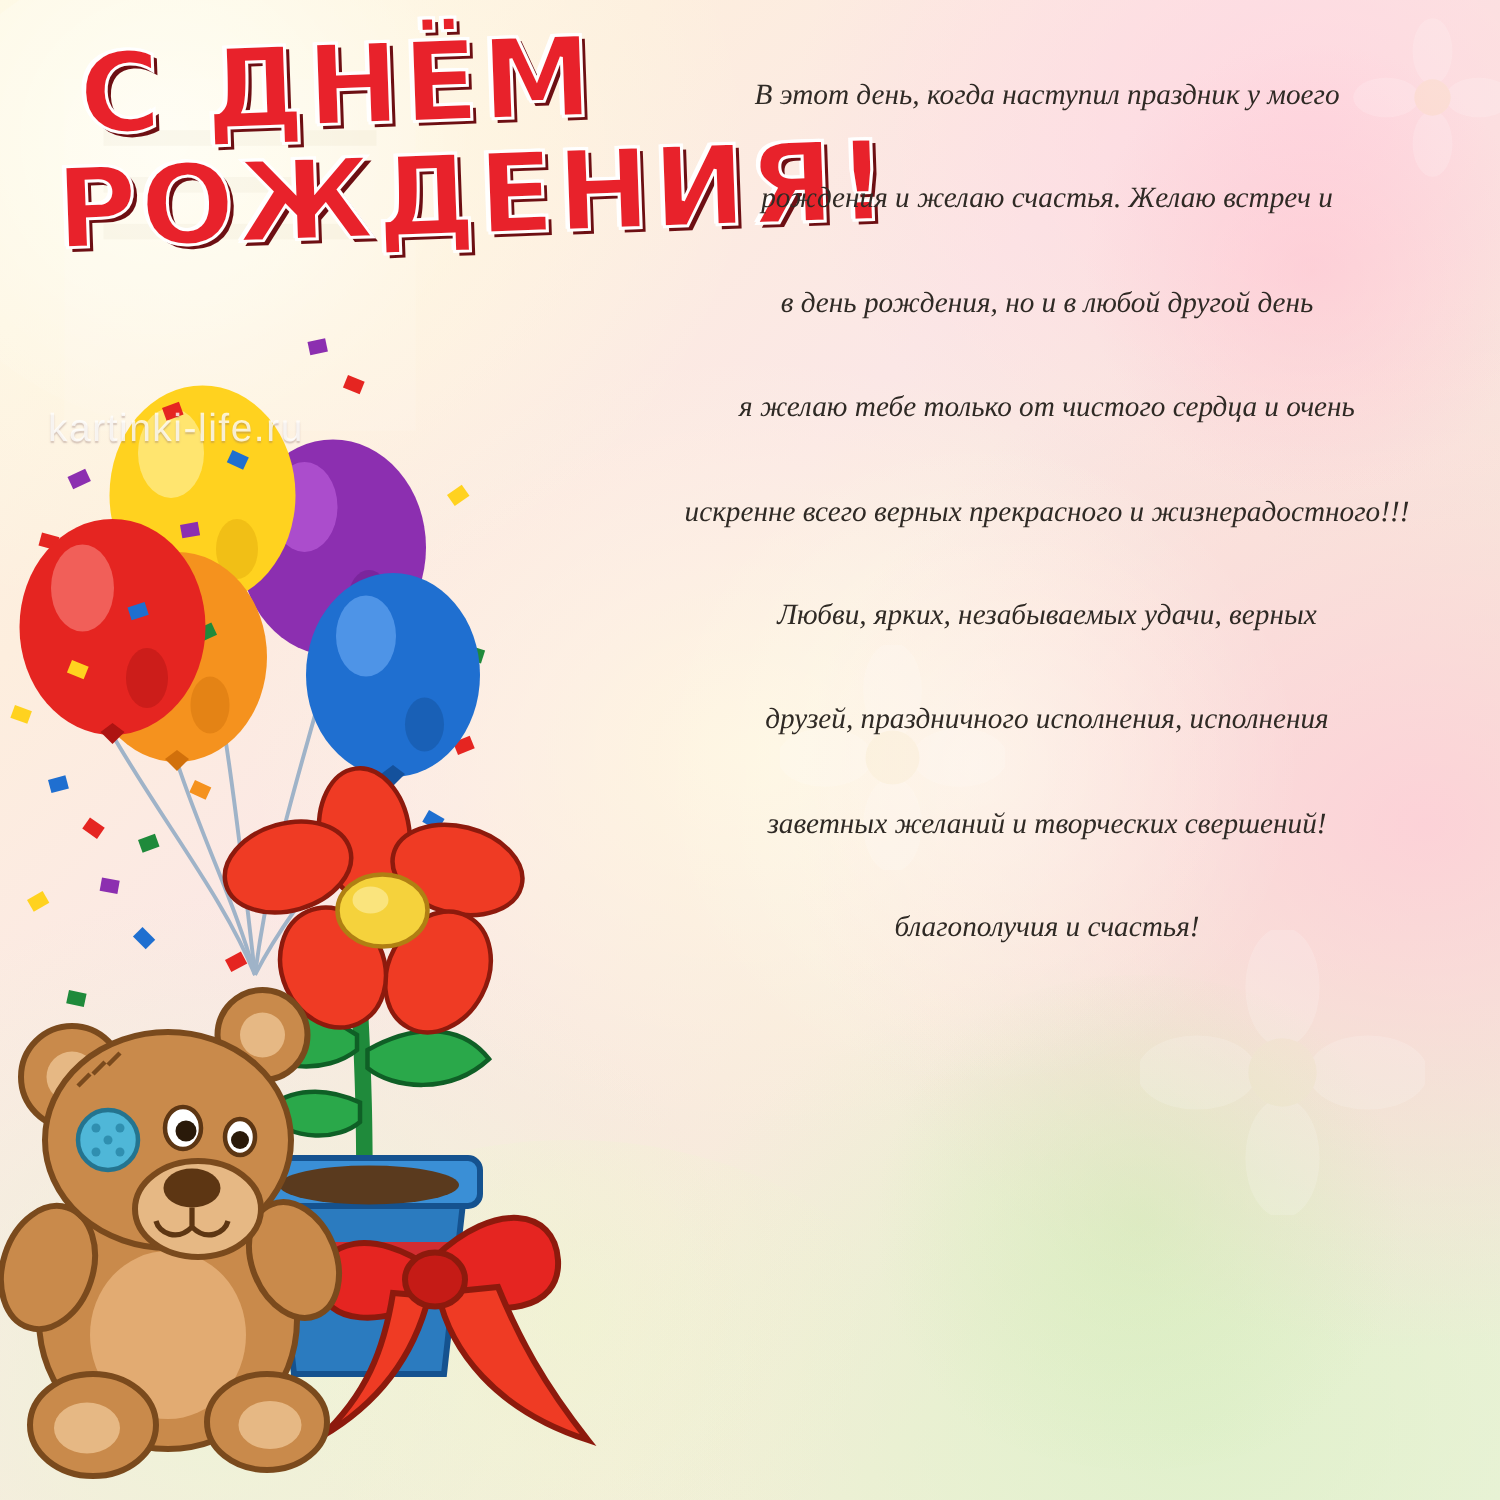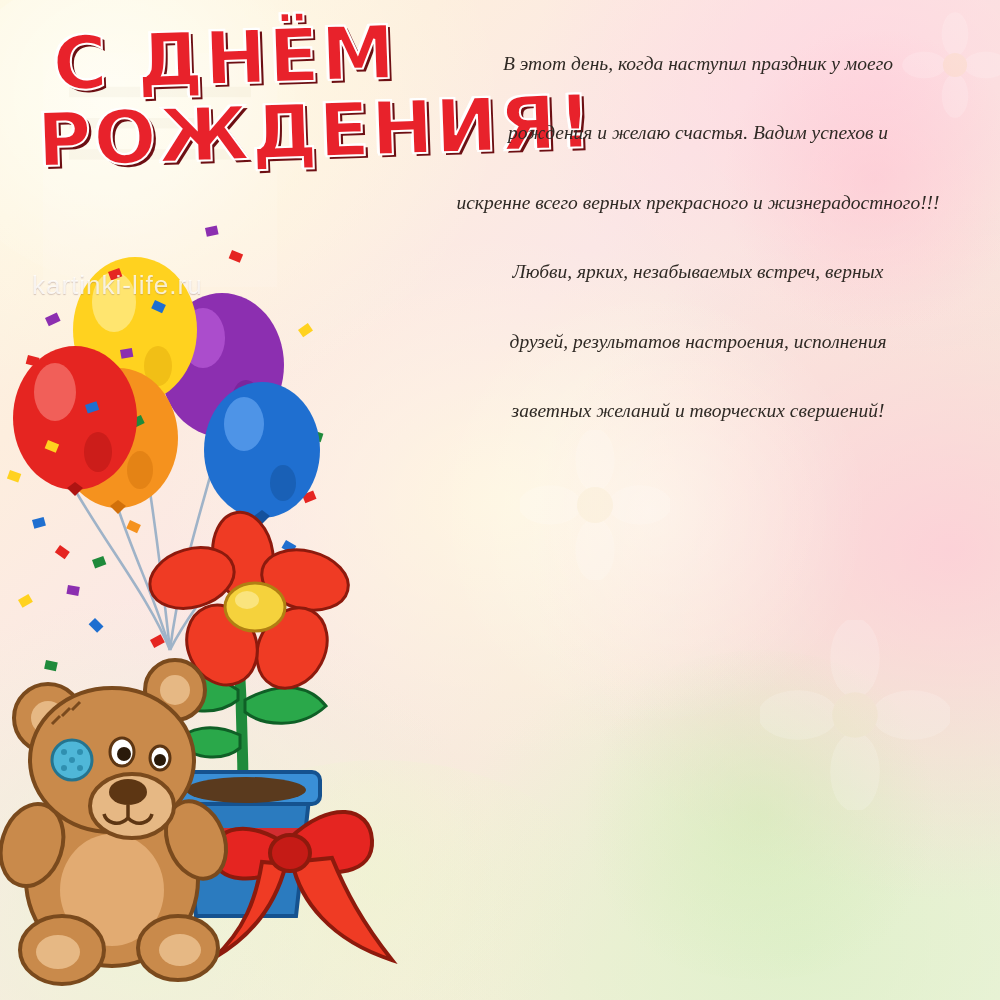--- a/index.html
+++ b/index.html
@@ -302,22 +302,25 @@
       <circle cx="160" cy="760" r="6" fill="#2a1a0a"></circle>
 
       <ellipse cx="132" cy="806" rx="42" ry="32" fill="#e6b884" stroke="#7a4a1d" stroke-width="4"></ellipse>
       <ellipse cx="128" cy="792" rx="19" ry="13" fill="#5d3613"></ellipse>
       <path d="M128 805 L128 818 M128 818 C 118 828, 106 822, 104 814 M128 818 C 138 828, 150 822, 152 814" stroke="#5d3613" stroke-width="3.5" fill="none"></path>
     </g>
   </svg>
 
   <div id="poem">
     <p class="line">В этот день, когда наступил праздник у моего</p>
-    <p class="line">рождения и желаю счастья. Вадим успехов и</p>
+    <p class="line">рождения и желаю счастья. Желаю встреч и</p>
+    <p class="line">в день рождения, но и в любой другой день</p>
+    <p class="line">я желаю тебе только от чистого сердца и очень</p>
     <p class="line">искренне всего верных прекрасного и жизнерадостного!!!</p>
-    <p class="line">Любви, ярких, незабываемых встреч, верных</p>
-    <p class="line">друзей, результатов настроения, исполнения</p>
+    <p class="line">Любви, ярких, незабываемых удачи, верных</p>
+    <p class="line">друзей, праздничного исполнения, исполнения</p>
     <p class="line">заветных желаний и творческих свершений!</p>
+    <p class="line">благополучия и счастья!</p>
   </div>
 
   <div class="watermark w1">kartinki-life.ru</div>
 
 </div>
 
 </body></html>

